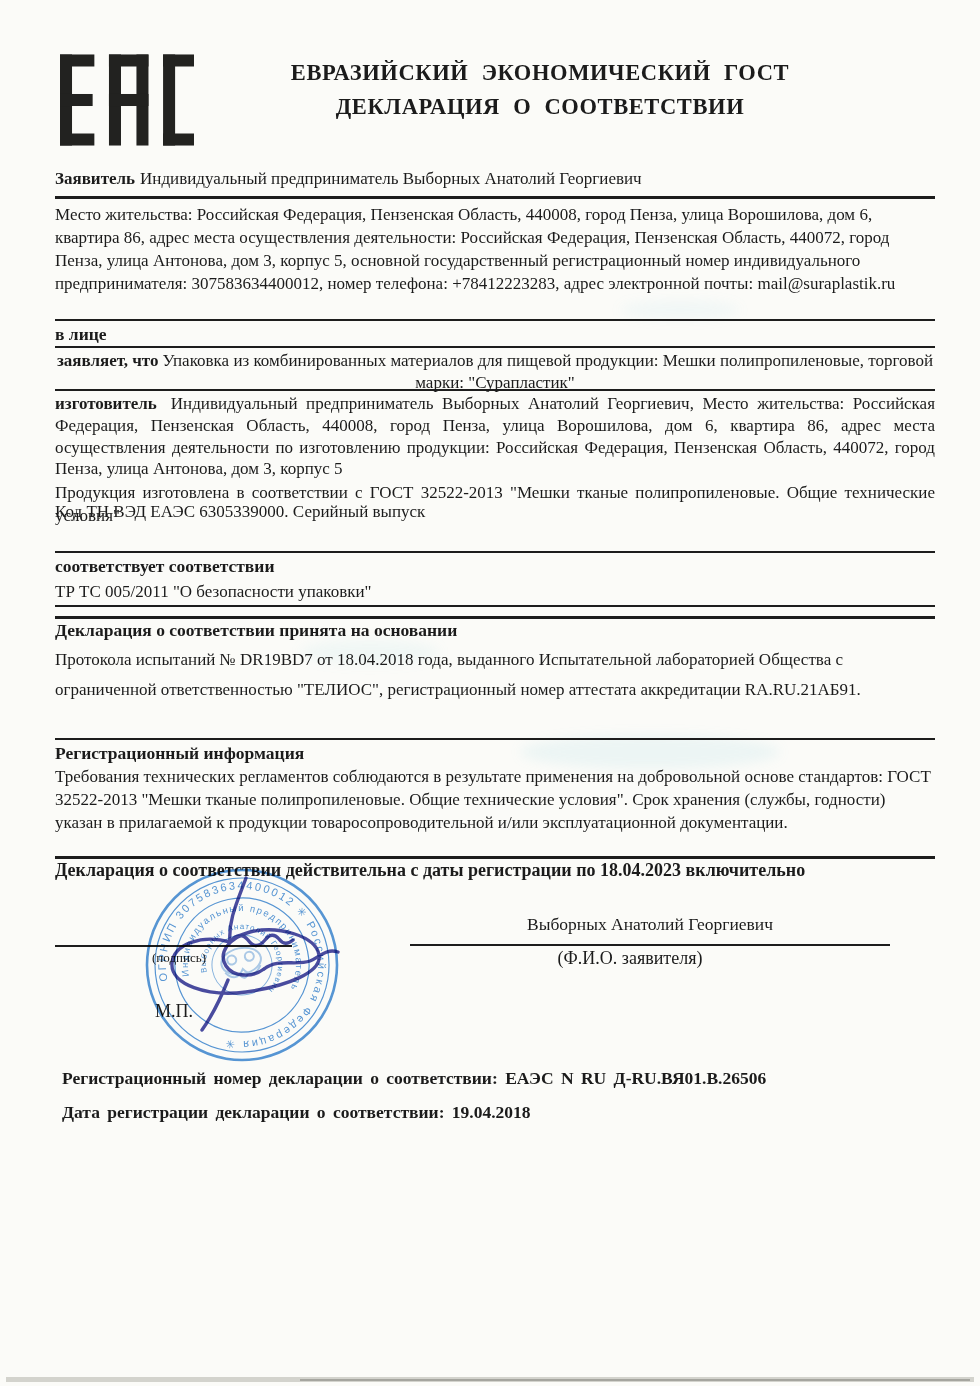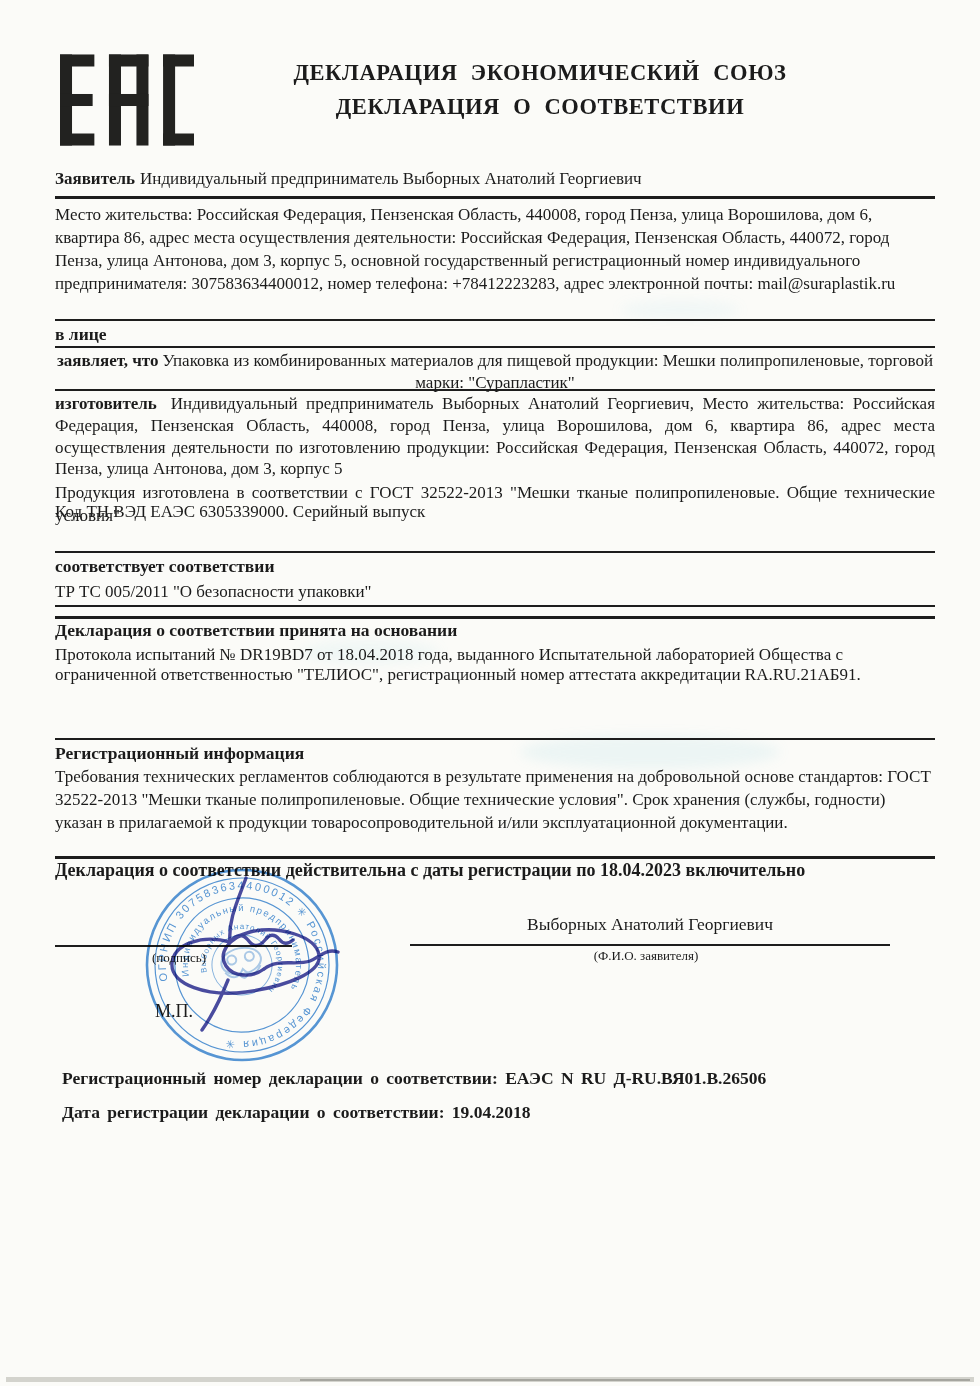--- a/index.html
+++ b/index.html
@@ -51,21 +51,21 @@
       <rect x="57" y="0" width="46" height="14"></rect>
       <rect x="57" y="46" width="46" height="14"></rect>
 
       <rect x="120" y="0" width="14" height="106"></rect>
       <rect x="120" y="0" width="36" height="14"></rect>
       <rect x="120" y="92" width="36" height="14"></rect>
     </g>
   </svg>
 
   <div class="abs title-wrap">
-    <div class="title-line">ДЕКЛАРАЦИЯ ЭКОНОМИЧЕСКИЙ СОЮЗ</div>
+    <div class="title-line">ЕВРАЗИЙСКИЙ ЭКОНОМИЧЕСКИЙ ГОСТ</div>
     <div class="title-line">ДЕКЛАРАЦИЯ О СООТВЕТСТВИИ</div>
   </div>
 
   <div class="abs w body-txt" style="top:168px;white-space:nowrap;">
     <span class="bold" style="margin-right:5px;">Заявитель</span><span>Индивидуальный предприниматель Выборных Анатолий Георгиевич</span>
   </div>
   <div class="rule thick" style="top:196px;"></div>
 
   <div class="abs w body-txt" style="top:203px;line-height:23.1px;">Место жительства: Российская Федерация, Пензенская Область, 440008, город Пенза, улица Ворошилова, дом 6, квартира 86, адрес места осуществления деятельности: Российская Федерация, Пензенская Область, 440072, город Пенза, улица Антонова, дом 3, корпус 5, основной государственный регистрационный номер индивидуального предпринимателя: 307583634400012, номер телефона: +78412223283, адрес электронной почты: mail@suraplastik.ru</div>
   <div class="rule" style="top:319px;"></div>
@@ -86,36 +86,36 @@
 
   <div class="abs w body-txt" style="top:501px;">Код ТН ВЭД ЕАЭС 6305339000. Серийный выпуск</div>
   <div class="rule" style="top:551px;"></div>
 
   <div class="abs w heading" style="top:556px;">соответствует соответствии</div>
   <div class="abs w body-txt" style="top:581px;">ТР ТС 005/2011 "О безопасности упаковки"</div>
   <div class="rule" style="top:605px;"></div>
   <div class="rule thick" style="top:616px;"></div>
 
   <div class="abs w heading" style="top:620px;">Декларация о соответствии принята на основании</div>
-  <div class="abs w body-txt" style="top:645px;line-height:20px;">Протокола испытаний № DR19BD7 от 18.04.2018 года, выданного Испытательной лабораторией Общества с ограниченной ответственностью "ТЕЛИОС", регистрационный номер аттестата аккредитации RA.RU.21АБ91.</div>
+  <div class="abs w body-txt" style="top:645px;line-height:30px;">Протокола испытаний № DR19BD7 от 18.04.2018 года, выданного Испытательной лабораторией Общества с ограниченной ответственностью "ТЕЛИОС", регистрационный номер аттестата аккредитации RA.RU.21АБ91.</div>
   <div class="rule" style="top:738px;"></div>
 
   <div class="abs w heading" style="top:743px;">Регистрационный информация</div>
   <div class="abs w body-txt" style="top:766px;line-height:22.8px;">Требования технических регламентов соблюдаются в результате применения на добровольной основе стандартов: ГОСТ 32522-2013 "Мешки тканые полипропиленовые. Общие технические условия". Срок хранения (службы, годности) указан в прилагаемой к продукции товаросопроводительной и/или эксплуатационной документации.</div>
   <div class="rule thick" style="top:856px;"></div>
 
   <div class="abs w heading" style="top:860px;font-size:18px;">Декларация о соответствии действительна с даты регистрации по 18.04.2023 включительно</div>
 
   <div class="sig-line" style="top:945px;left:55px;width:237px;"></div>
   <div class="abs caption" style="top:950px;left:152px;">(подпись)</div>
   <div class="abs" style="top:1001px;left:155px;font-size:18px;z-index:2;">М.П.</div>
 
   <div class="abs center" style="top:914px;left:410px;width:480px;font-size:17.5px;z-index:1;">Выборных Анатолий Георгиевич</div>
   <div class="sig-line" style="top:944px;left:410px;width:480px;"></div>
-  <div class="abs center caption" style="top:948px;left:406px;width:480px;font-size:13px;">(Ф.И.О. заявителя)</div>
+  <div class="abs center caption" style="top:948px;left:390px;width:480px;font-size:18px;">(Ф.И.О. заявителя)</div>
 
   <svg class="abs stamp" style="left:142px;top:865px;transform:rotate(-12deg);" width="200" height="200" viewBox="-100 -100 200 200">
     <defs>
       <path id="ringOut" d="M -76,0 A 76,76 0 1 1 76,0 A 76,76 0 1 1 -76,0"></path>
       <path id="ringMid" d="M -54,0 A 54,54 0 1 1 54,0 A 54,54 0 1 1 -54,0"></path>
       <path id="ringIn" d="M -36,0 A 36,36 0 1 1 36,0 A 36,36 0 1 1 -36,0"></path>
     </defs>
     <g fill="none" stroke="#4a8fd6">
       <circle r="95" stroke-width="2.6"></circle>
       <circle r="87" stroke-width="1.2"></circle>

